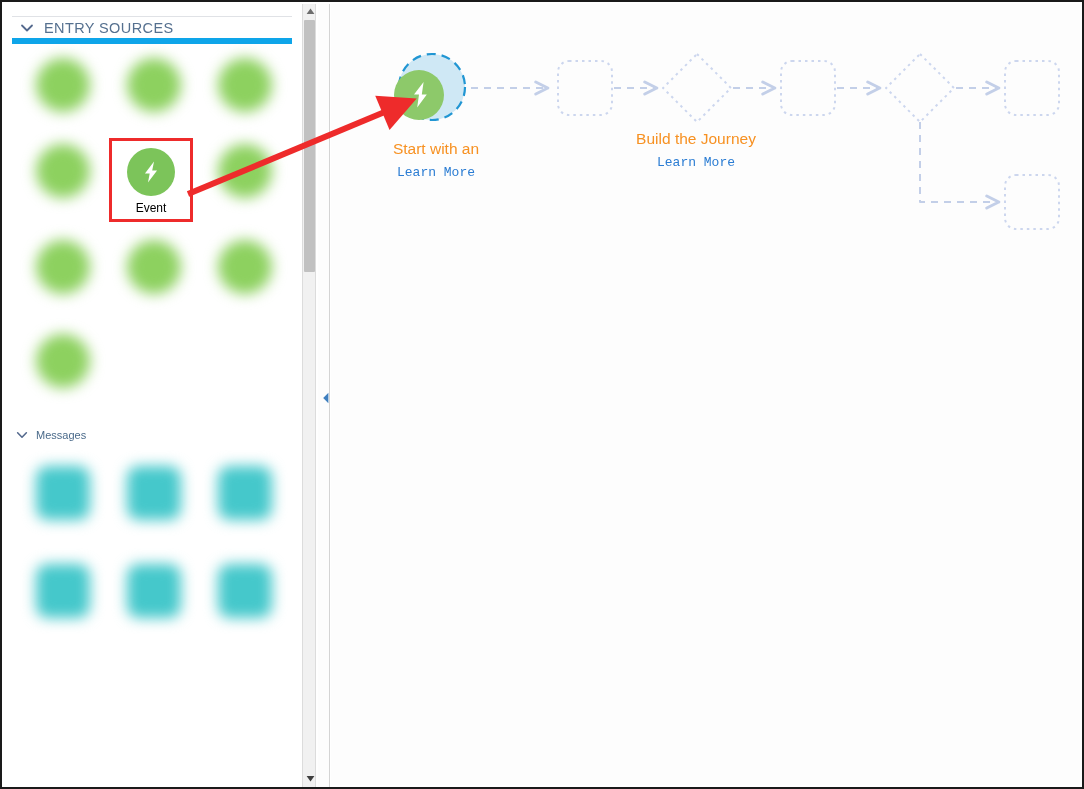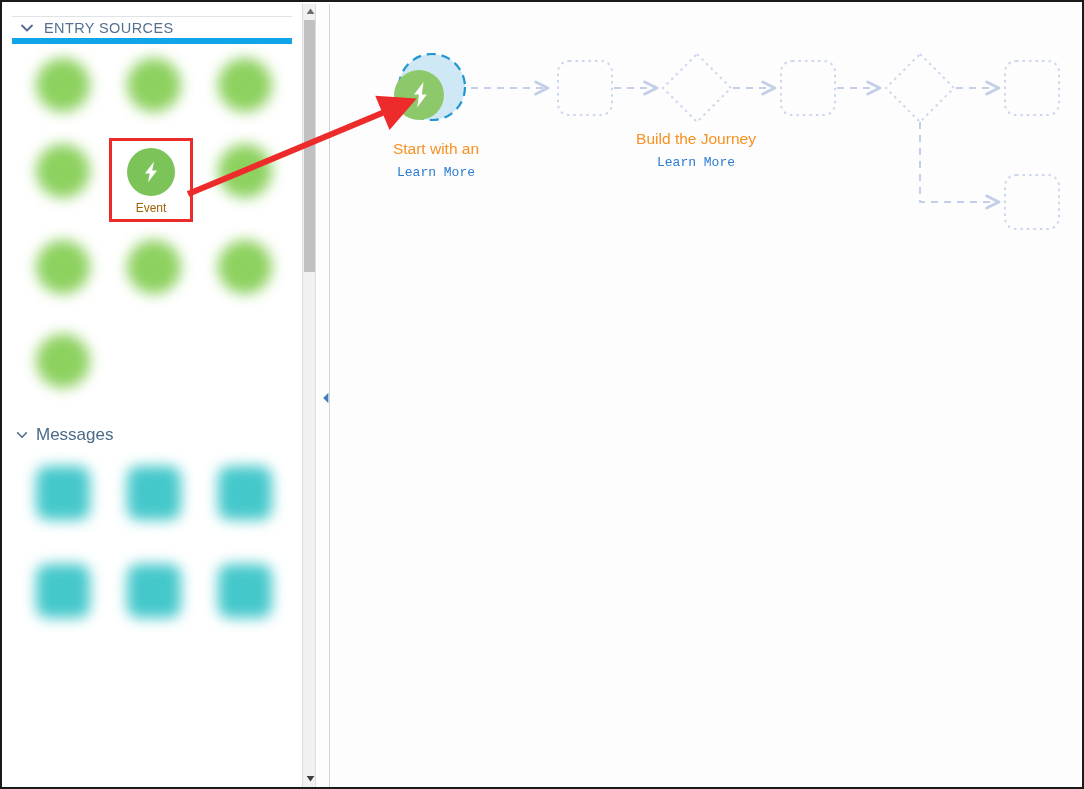--- a/index.html
+++ b/index.html
@@ -58,21 +58,21 @@
     font-weight: 400;
   }
   .sub-header {
     height: 30px;
     margin: 0 8px;
     display: flex;
     align-items: center;
   }
   .sub-header .chev { width:16px; height:16px; margin-left:2px; margin-right:6px; color:#54698d;}
   .sub-title {
-    font-size: 17px;
+    font-size: 11px;
     color: #4a6a8a;
   }
 
   .grid {
     display: grid;
     grid-template-columns: repeat(3, 90px);
     column-gap: 1px;
     row-gap: 2px;
     padding: 6px 10px 0 14px;
   }
@@ -118,21 +118,21 @@
     background: #ffffff;
     z-index: 5;
     width: 84px;
     height: 84px;
     padding-top: 7px;
   }
   .tile.highlight .bubble { width: 48px; height: 48px; }
   .tile.highlight .cap {
     margin-top: 6px;
     font-size: 12px;
-    color: #a16207;
+    color: #000000;
     width: auto;
   }
 
   .bolt { display:block; }
 
   
   #scrollbar {
     position: absolute;
     left: 300px;
     top: 2px;

